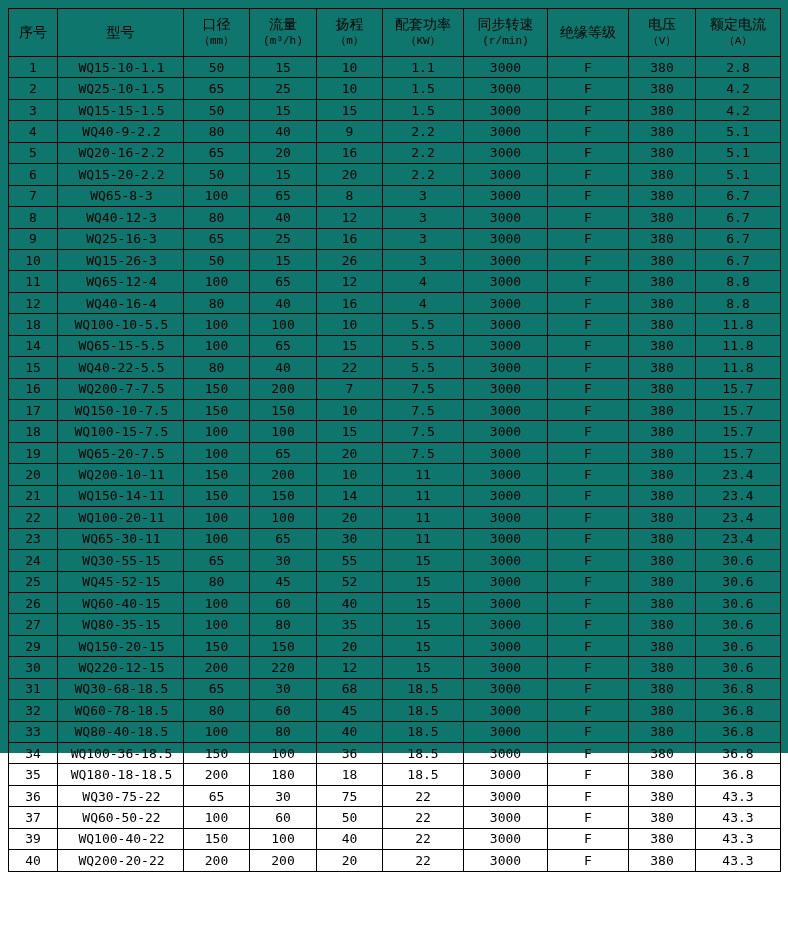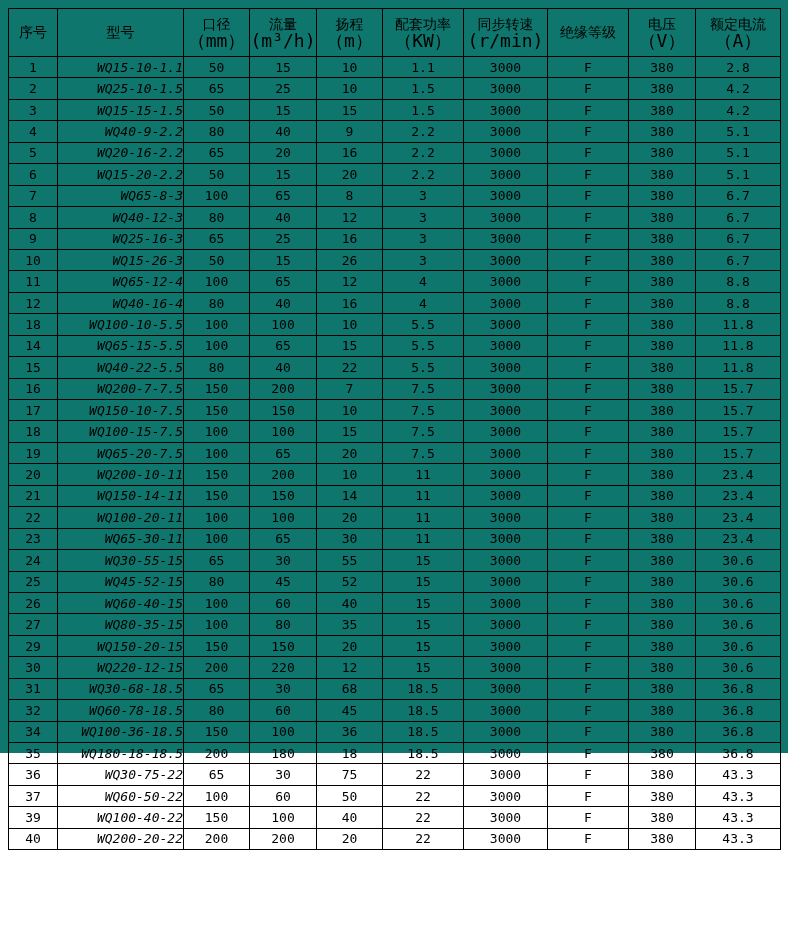--- a/index.html
+++ b/index.html
@@ -34,31 +34,31 @@
     overflow: hidden;
     white-space: nowrap;
   }
   table.spec thead th {
     height: 47px;
     font-weight: normal;
     font-size: 14px;
     line-height: 17px;
   }
   .hu {
-    font-size: 18px;
+    font-size: 11px;
     line-height: 16px;
+    font-family: Liberation Mono, monospace;
   }
   table.spec tbody td {
     height: 20.45px;
     font-size: 13px;
   }
   table.spec tbody td.model-cell {
-    text-align: right;
+    text-align: center;
     padding-left: 2px;
-    font-style: italic;
   }
 </style>
 </head>
 <body>
 
 <div class="page">
   <table class="spec">
     <colgroup>
         <col style="width: 49px;">
         <col style="width: 126px;">
@@ -479,20 +479,32 @@
           <td>80</td>
           <td>60</td>
           <td>45</td>
           <td>18.5</td>
           <td>3000</td>
           <td>F</td>
           <td>380</td>
           <td>36.8</td>
         </tr>
         <tr>
+          <td>33</td>
+          <td class="model-cell">WQ80-40-18.5</td>
+          <td>100</td>
+          <td>80</td>
+          <td>40</td>
+          <td>18.5</td>
+          <td>3000</td>
+          <td>F</td>
+          <td>380</td>
+          <td>36.8</td>
+        </tr>
+        <tr>
           <td>34</td>
           <td class="model-cell">WQ100-36-18.5</td>
           <td>150</td>
           <td>100</td>
           <td>36</td>
           <td>18.5</td>
           <td>3000</td>
           <td>F</td>
           <td>380</td>
           <td>36.8</td>

